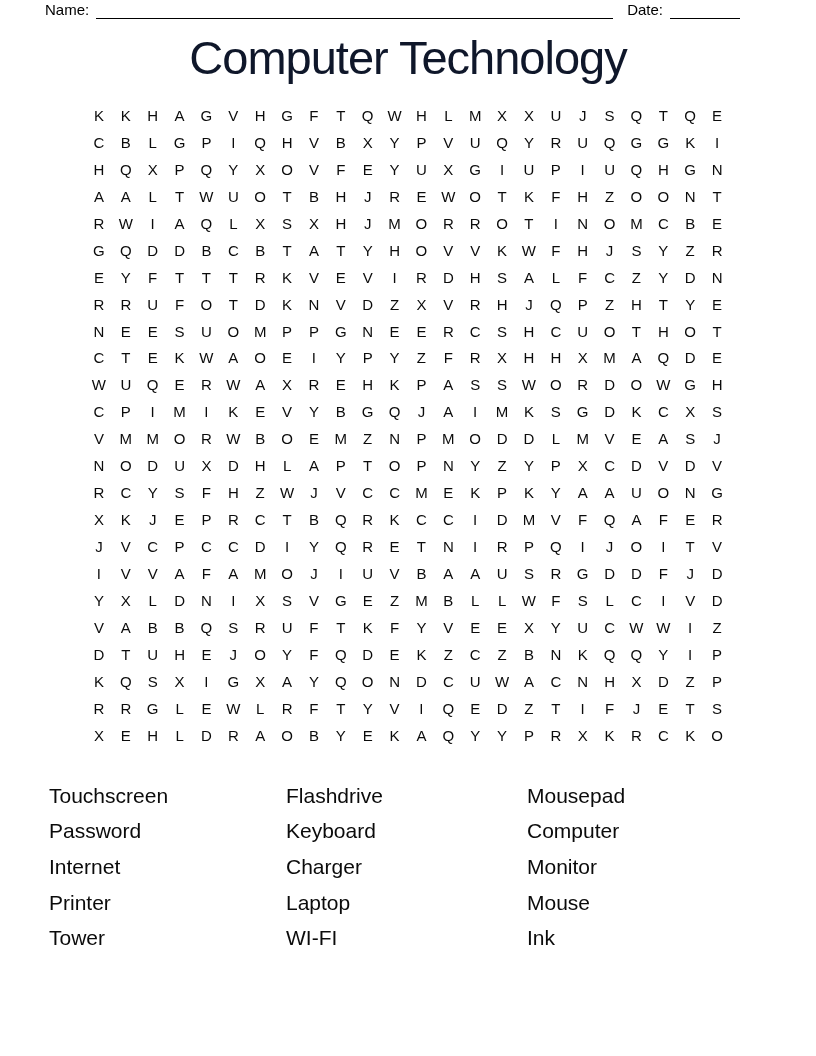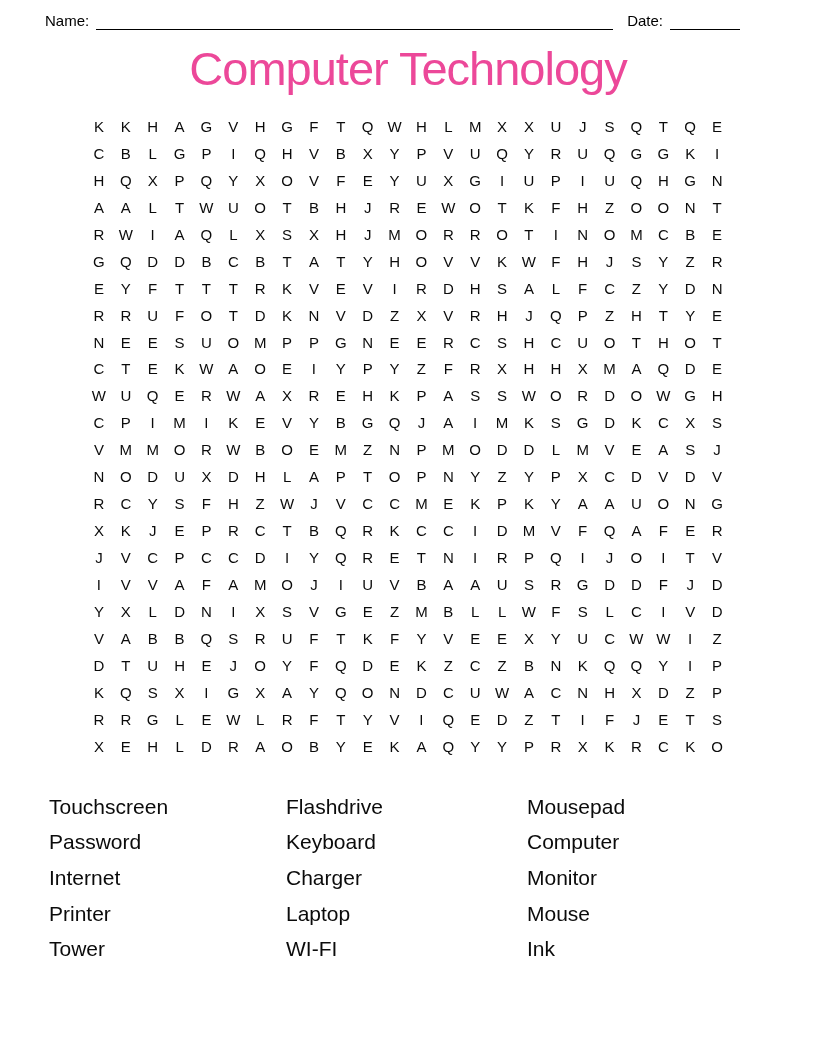--- a/index.html
+++ b/index.html
@@ -11,21 +11,21 @@
     color: #000000;
     font-family: "Liberation Sans", "DejaVu Sans", sans-serif;
     overflow: hidden;
     position: relative;
   }
 
   
   .sheet-header {
     display: flex;
     align-items: flex-end;
-    padding: 12px 76px 0 45px;
+    padding: 1px 76px 0 45px;
     font-size: 15px;
     line-height: 18px;
   }
   .hdr-label { white-space: nowrap; }
   .fill-line {
     flex: 1 1 auto;
     border-bottom: 1.4px solid #000;
     height: 17px;
     margin-left: 7px;
   }
@@ -37,21 +37,21 @@
     margin-left: 7px;
   }
 
   
   .title {
     margin-top: 11px;
     text-align: center;
     font-size: 47px;
     font-weight: 500;
     letter-spacing: -1px;
-    color: #ec4899;
+    color: #0f172a;
   }
 
   
   .puzzle-grid {
     width: 645px;
     margin: 18px auto 0 auto;
   }
   .grid-row {
     display: flex;
     height: 26.95px;

